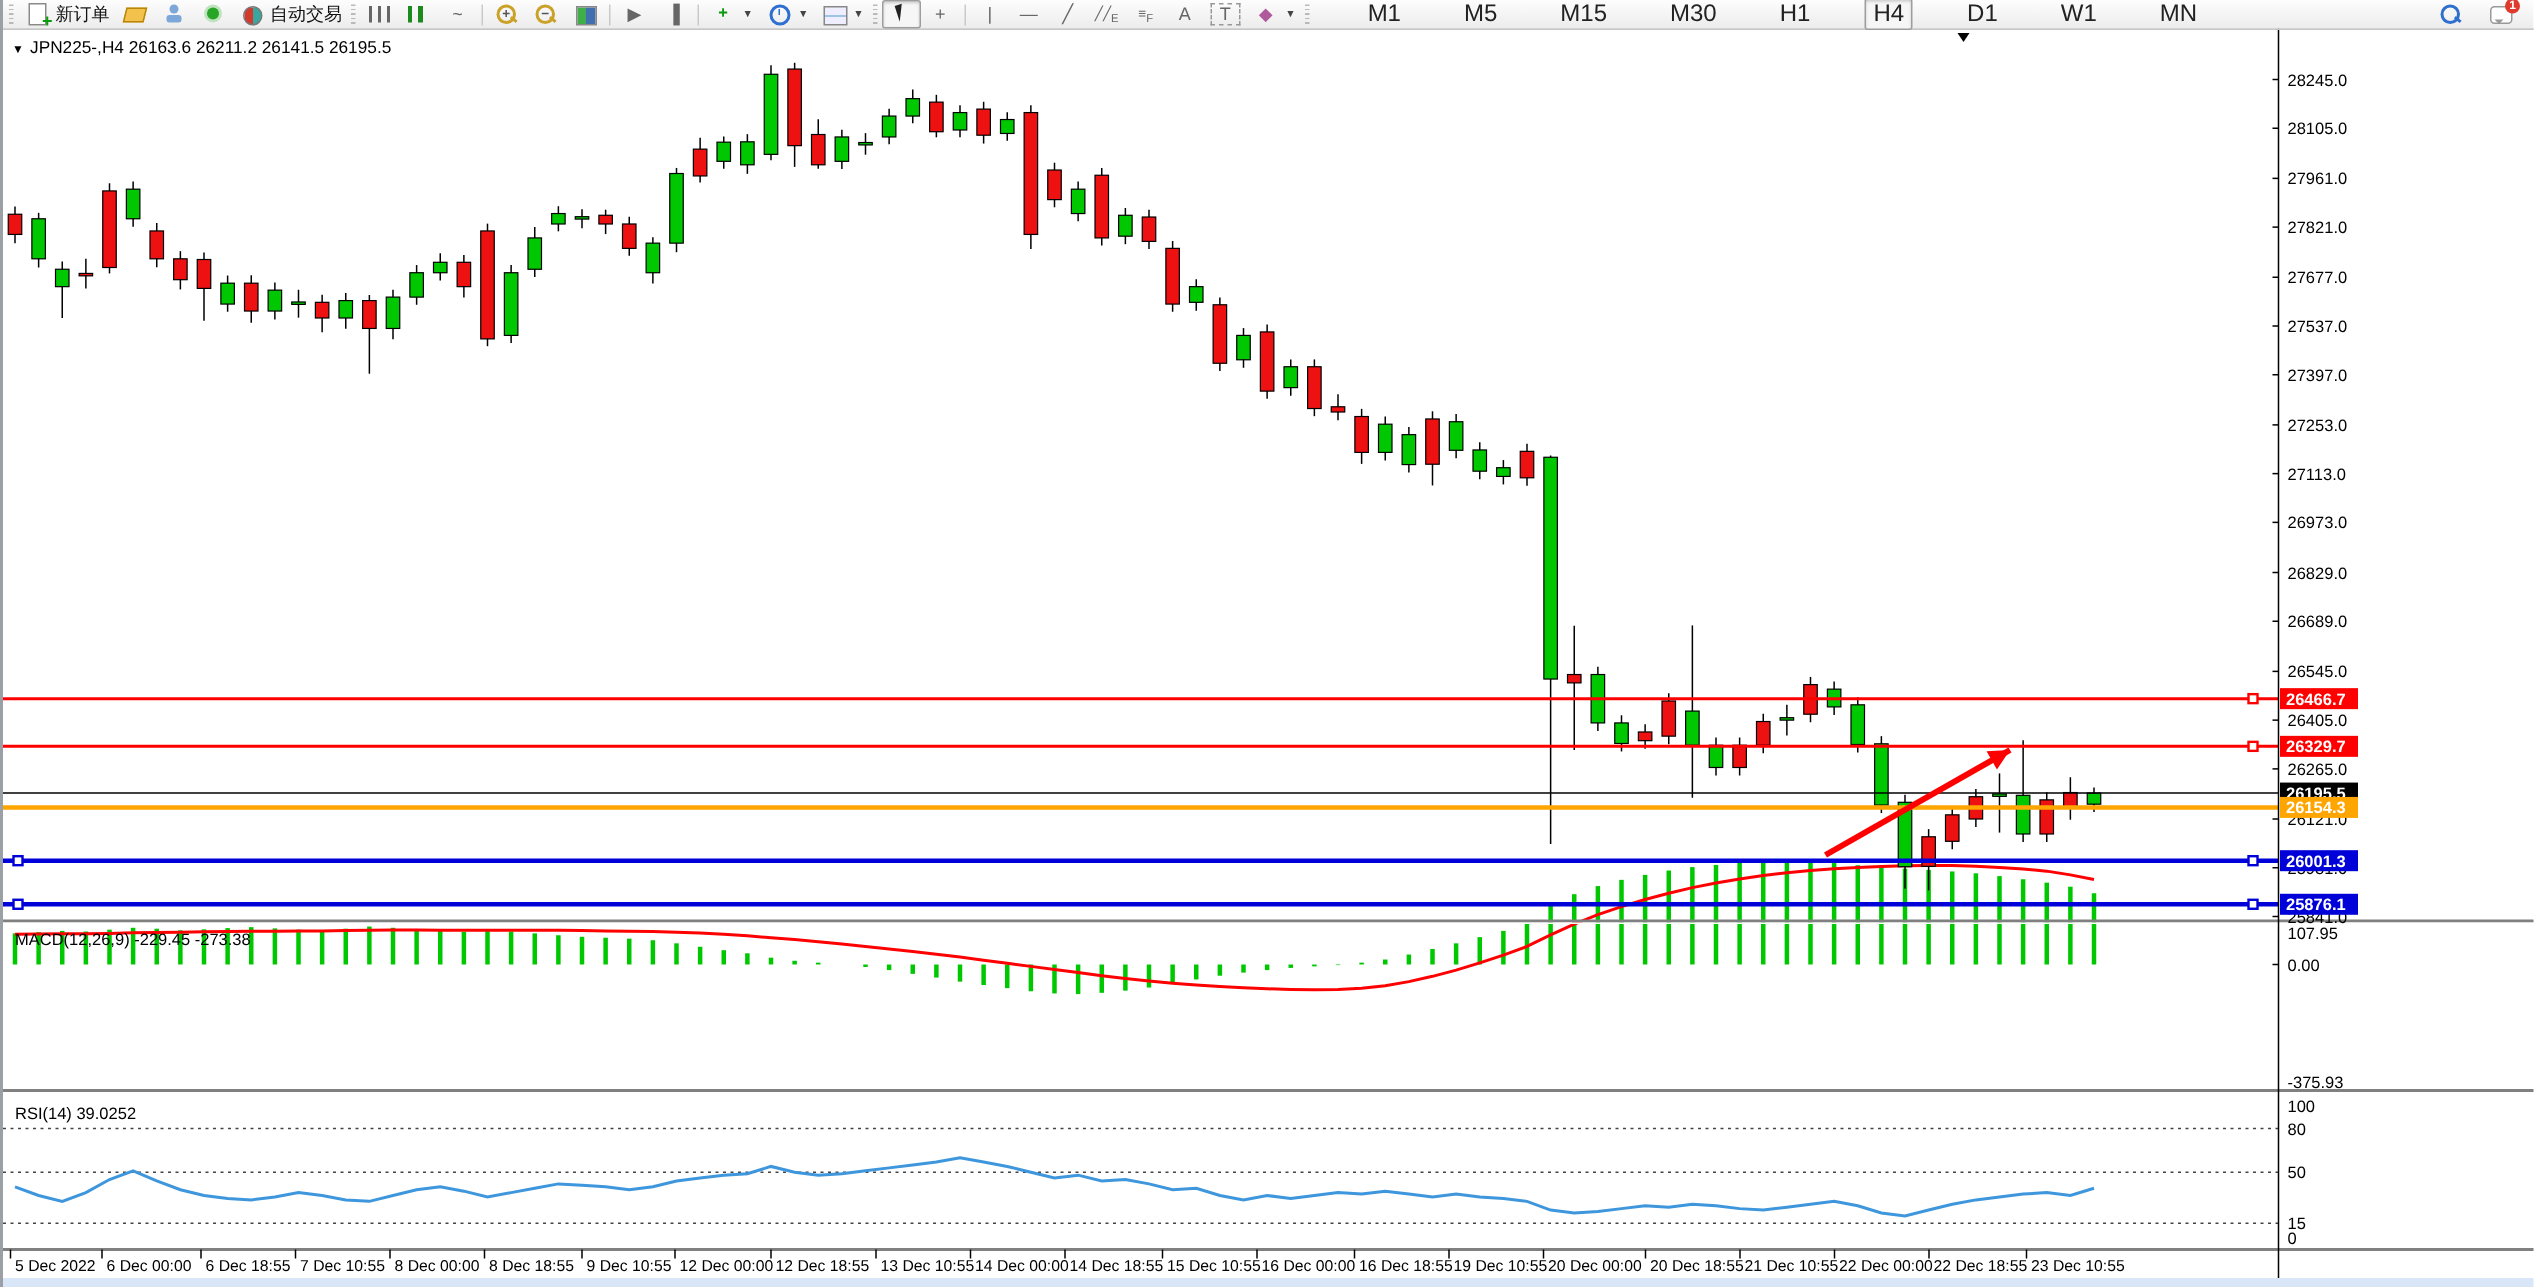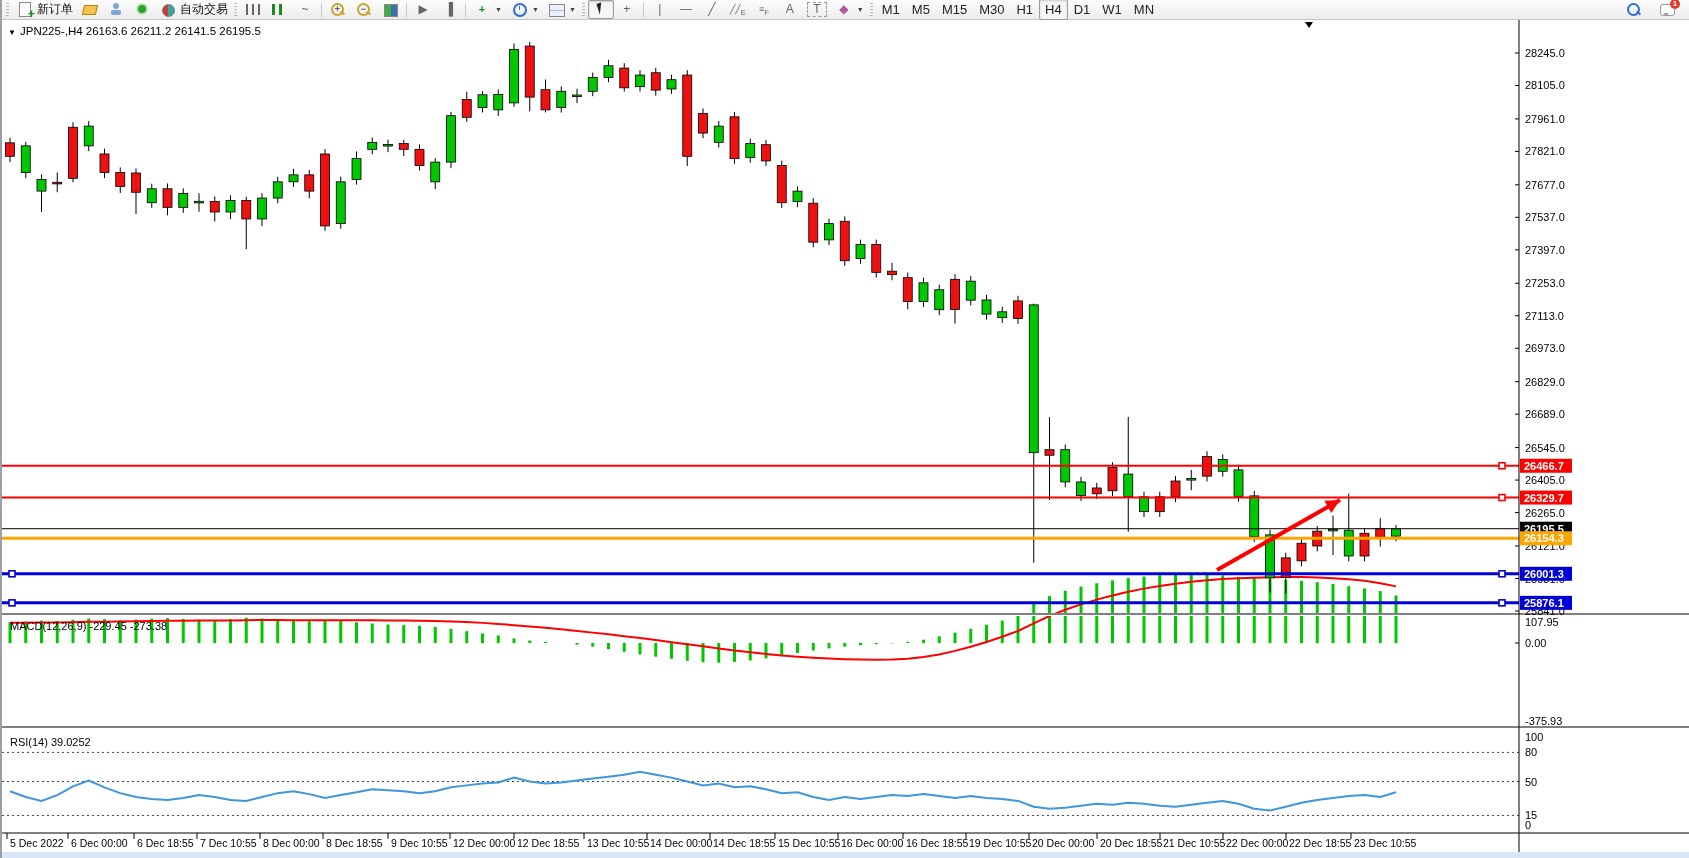--- a/index.html
+++ b/index.html
@@ -8,21 +8,21 @@
   
   #toolbar{position:absolute;top:0;left:0;right:0;height:19px;display:flex;align-items:center;
     background:linear-gradient(#fdfdfd,#ececec);border-bottom:1px solid #c6c6c6;padding-left:2px;z-index:5;}
   .tb-btn{height:17px;display:flex;align-items:center;gap:3px;padding:0 3px;border:1px solid transparent;
     border-radius:2px;font-size:12px;color:#111;cursor:default;white-space:nowrap;}
   .tb-btn.sel{background:#f6f6f6;border-color:#9d9d9d;box-shadow:inset 0 1px 2px rgba(0,0,0,.18);}
   .tb-sep{width:1px;height:14px;background:#c9c9c9;margin:0 3px;}
   .tb-grip{width:3px;height:13px;margin:0 3px 0 2px;
     background:repeating-linear-gradient(to bottom,#b9b9b9 0 1px,transparent 1px 3px);}
   .tb-right{margin-left:auto;display:flex;align-items:center;gap:8px;margin-right:8px;}
-  .tf{font-size:13px;color:#222;padding:1px 5px;}
+  .tf{font-size:16px;color:#222;padding:1px 5px;margin-left:30px;}
   .icon{position:relative;width:18px;height:15px;display:inline-block;font-size:11px;line-height:15px;
     text-align:center;color:#555;}
   .glyph{font-size:12px;color:#666;}
   .doc{position:absolute;left:3px;top:0;width:10px;height:13px;background:#fff;border:1px solid #8a8a8a;}
   .plus-badge{position:absolute;right:-1px;bottom:-2px;color:#0a9b0a;font-weight:bold;font-size:12px;line-height:10px;}
   .ybox{position:absolute;left:2px;top:3px;width:12px;height:8px;background:#f3c24c;border:1px solid #b8860b;transform:skewX(-14deg);}
   .bfig{position:absolute;left:6px;top:1px;width:6px;height:6px;border-radius:50%;background:#7da7d9;}
   .bfig2{position:absolute;left:4px;top:8px;width:10px;height:5px;border-radius:2px;background:#7da7d9;}
   .gsig{position:absolute;left:5px;top:3px;width:8px;height:8px;border-radius:50%;background:#27a527;box-shadow:0 0 0 2px #bfe3bf;}
   .robot{position:absolute;left:3px;top:2px;width:11px;height:11px;border-radius:50%;

